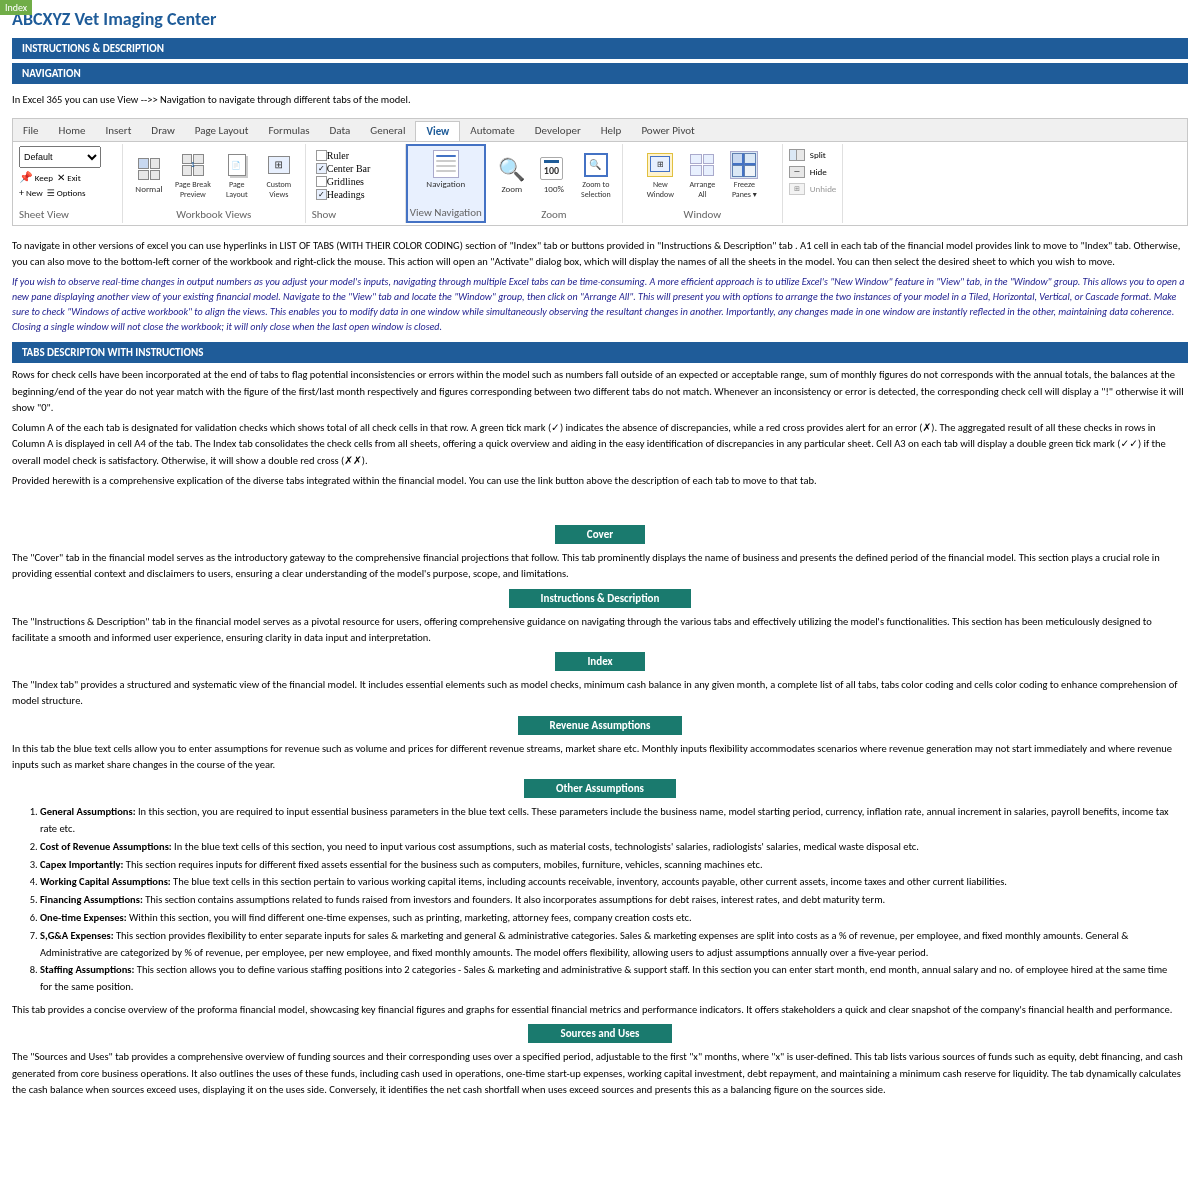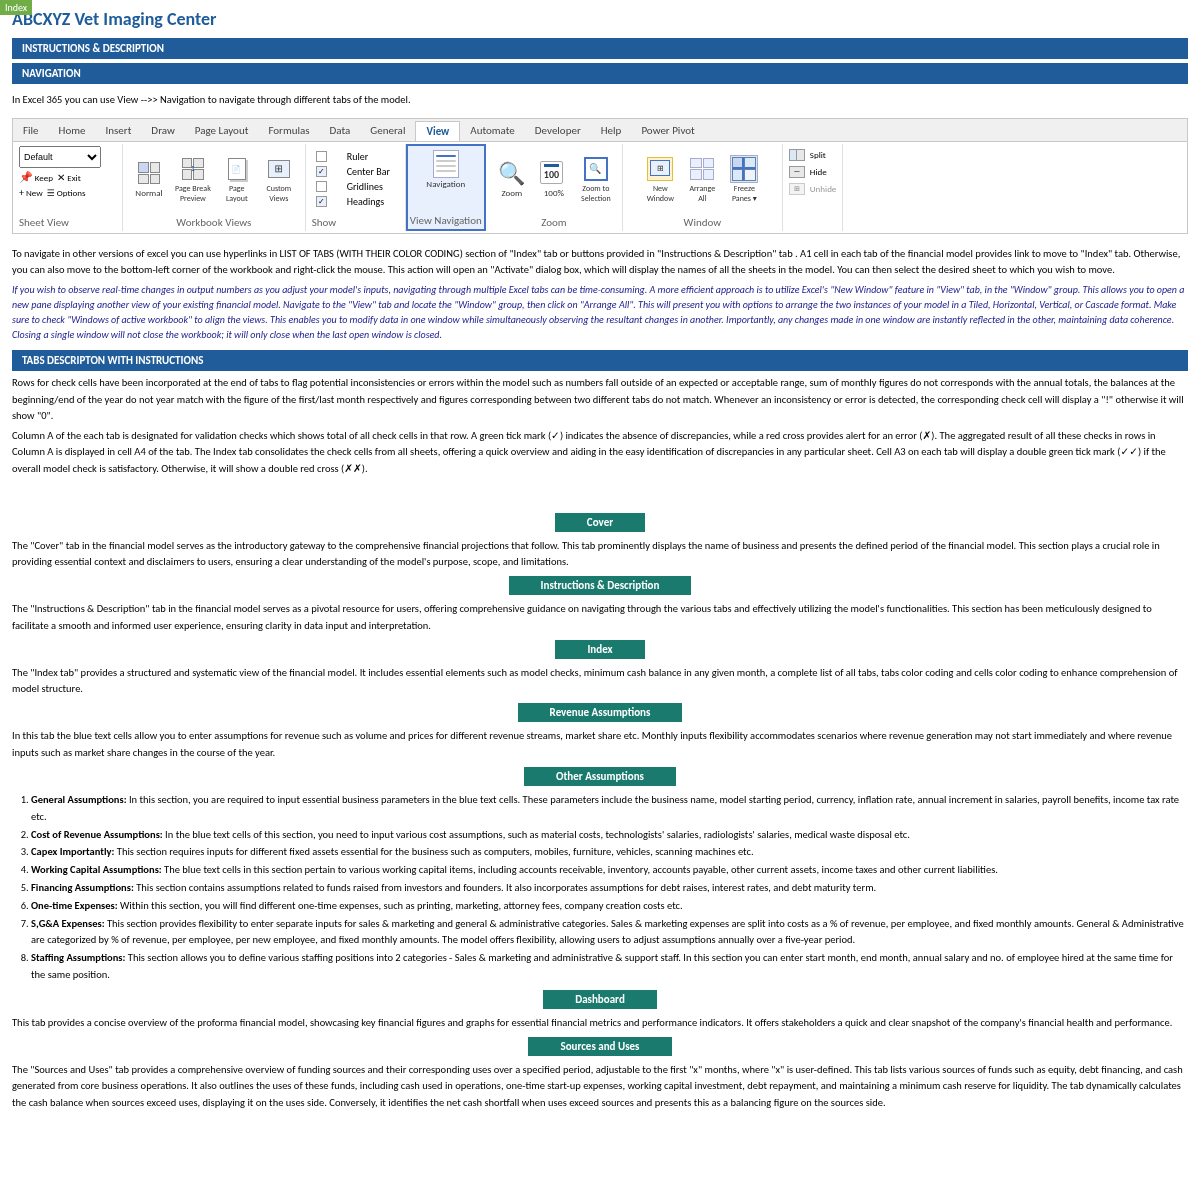--- a/index.html
+++ b/index.html
@@ -74,21 +74,21 @@
 
     .nav-highlighted {
       border: 2px solid #4472c4; padding: 2px; background: #e8f0fe;
     }
 
     .checkbox-group {
       display: flex; flex-direction: column; gap: 2px; padding: 4px;
     }
 
     .checkbox-item {
-      display: flex; align-items: center; gap: 20px; font-size: 10px;
+      display: flex; align-items: center; gap: 0; font-size: 10px; font-family: Liberation Serif, serif;
     }
 
     .checkbox-box {
       width: 11px; height: 11px; border: 1px solid #999; display: flex;
       align-items: center; justify-content: center; font-size: 8px;
     }
 
     .split-item { display: flex; align-items: center; gap: 3px; padding: 1px 0; }
 
     .content-area { padding: 4px 12px; }
@@ -105,21 +105,21 @@
       padding: 4px 10px; margin: 8px 0 4px 0;
     }
 
     .tab-block { margin: 6px 0; }
 
     .tab-label-btn {
       background: #1a7a6e; color: #fff; font-size: 11px; font-weight: bold;
       padding: 3px 32px; display: inline-block; margin-bottom: 2px;
     }
 
-    .ordered-list { padding-left: 16px; margin: 4px 3px; }
+    .ordered-list { padding-left: 16px; margin: 4px 12px; }
     .ordered-list li { font-size: 10.5px; line-height: 1.6; margin: 1px 0; }
 
     .freeze-btn {
       display: flex; flex-direction: column; align-items: center;
       padding: 2px 4px; cursor: pointer; font-size: 9px; color: #333;
     }
 
     .freeze-icon {
       width: 28px; height: 28px; background: #dbe8f5;
       border: 1px solid #aac; display: flex; align-items: center; justify-content: center;
@@ -361,20 +361,21 @@
 </div>
 
 <div class="content-area">
   <div class="body-text">To navigate in other versions of excel you can use hyperlinks in LIST OF TABS (WITH THEIR COLOR CODING) section of "Index" tab or buttons provided in "Instructions &amp; Description" tab . A1 cell in each tab of the financial model provides link to move to "Index" tab. Otherwise, you can also move to the bottom-left corner of the workbook and right-click the mouse. This action will open an "Activate" dialog box, which will display the names of all the sheets in the model. You can then select the desired sheet to which you wish to move.</div>
   <div class="italic-blue">If you wish to observe real-time changes in output numbers as you adjust your model's inputs, navigating through multiple Excel tabs can be time-consuming. A more efficient approach is to utilize Excel's "New Window" feature in "View" tab, in the "Window" group. This allows you to open a new pane displaying another view of your existing financial model. Navigate to the "View" tab and locate the "Window" group, then click on "Arrange All". This will present you with options to arrange the two instances of your model in a Tiled, Horizontal, Vertical, or Cascade format. Make sure to check "Windows of active workbook" to align the views. This enables you to modify data in one window while simultaneously observing the resultant changes in another. Importantly, any changes made in one window are instantly reflected in the other, maintaining data coherence. Closing a single window will not close the workbook; it will only close when the last open window is closed.</div>
 
   <div class="tabs-section-header">TABS DESCRIPTON WITH INSTRUCTIONS</div>
 
   <div class="body-text">Rows for check cells have been incorporated at the end of tabs to flag potential inconsistencies or errors within the model such as numbers fall outside of an expected or acceptable range, sum of monthly figures do not corresponds with the annual totals, the balances at the beginning/end of the year do not year match with the figure of the first/last month respectively and figures corresponding between two different tabs do not match. Whenever an inconsistency or error is detected, the corresponding check cell will display a "!" otherwise it will show "0".</div>
   <div class="body-text">Column A of the each tab is designated for validation checks which shows total of all check cells in that row. A green tick mark (✓) indicates the absence of discrepancies, while a red cross provides alert for an error (✗). The aggregated result of all these checks in rows in Column A is displayed in cell A4 of the tab. The Index tab consolidates the check cells from all sheets, offering a quick overview and aiding in the easy identification of discrepancies in any particular sheet. Cell A3 on each tab will display a double green tick mark (✓✓) if the overall model check is satisfactory. Otherwise, it will show a double red cross (✗✗).</div>
+  <div class="body-text">Provided herewith is a comprehensive explication of the diverse tabs integrated within the financial model. You can use the link button above the description of each tab to move to that tab.</div>
 
   <div class="tab-block">
     <div style="text-align:center;margin-top:36px;">
       <span class="tab-label-btn">Cover</span>
     </div>
     <div class="body-text">The "Cover" tab in the financial model serves as the introductory gateway to the comprehensive financial projections that follow. This tab prominently displays the name of business and presents the defined period of the financial model. This section plays a crucial role in providing essential context and disclaimers to users, ensuring a clear understanding of the model's purpose, scope, and limitations.</div>
   </div>
 
   <div class="tab-block">
     <div style="text-align:center;">
@@ -407,23 +408,20 @@
       <li><strong>Capex Importantly:</strong> This section requires inputs for different fixed assets essential for the business such as computers, mobiles, furniture, vehicles, scanning machines etc.</li>
       <li><strong>Working Capital Assumptions:</strong> The blue text cells in this section pertain to various working capital items, including accounts receivable, inventory, accounts payable, other current assets, income taxes and other current liabilities.</li>
       <li><strong>Financing Assumptions:</strong> This section contains assumptions related to funds raised from investors and founders. It also incorporates assumptions for debt raises, interest rates, and debt maturity term.</li>
       <li><strong>One-time Expenses:</strong> Within this section, you will find different one-time expenses, such as printing, marketing, attorney fees, company creation costs etc.</li>
       <li><strong>S,G&amp;A Expenses:</strong> This section provides flexibility to enter separate inputs for sales &amp; marketing and general &amp; administrative categories. Sales &amp; marketing expenses are split into costs as a % of revenue, per employee, and fixed monthly amounts. General &amp; Administrative are categorized by % of revenue, per employee, per new employee, and fixed monthly amounts. The model offers flexibility, allowing users to adjust assumptions annually over a  five-year period.</li>
       <li><strong>Staffing Assumptions:</strong> This section allows you to define various staffing positions into 2 categories - Sales &amp; marketing and administrative &amp; support staff. In this section you can enter start month, end month, annual salary and no. of employee hired at  the same time for the same position.</li>
     </ol>
   </div>
 
   <div class="tab-block">
-    <div style="text-align:center;">
-      <span class="tab-label-btn">Dashboard</span>
-    </div>
     <div class="body-text">This tab provides a concise overview of the proforma financial model, showcasing key financial figures and graphs for essential financial metrics and performance indicators. It offers stakeholders a quick and clear snapshot of the company's financial health and performance.</div>
   </div>
 
   <div class="tab-block">
     <div style="text-align:center;">
       <span class="tab-label-btn">Sources and Uses</span>
     </div>
     <div class="body-text">The "Sources and Uses" tab provides a comprehensive overview of funding sources and their corresponding uses over a specified period, adjustable to the first "x" months, where "x" is user-defined. This tab lists various sources of funds such as equity, debt financing, and cash generated from core business operations. It also outlines the uses of these funds, including cash used in operations, one-time start-up expenses, working capital investment, debt repayment, and maintaining a minimum cash reserve for liquidity. The tab dynamically calculates the cash balance when sources exceed uses, displaying it on the uses side. Conversely, it identifies the net cash shortfall when uses exceed sources and presents this as a balancing figure on the sources side.</div>
   </div>
 

